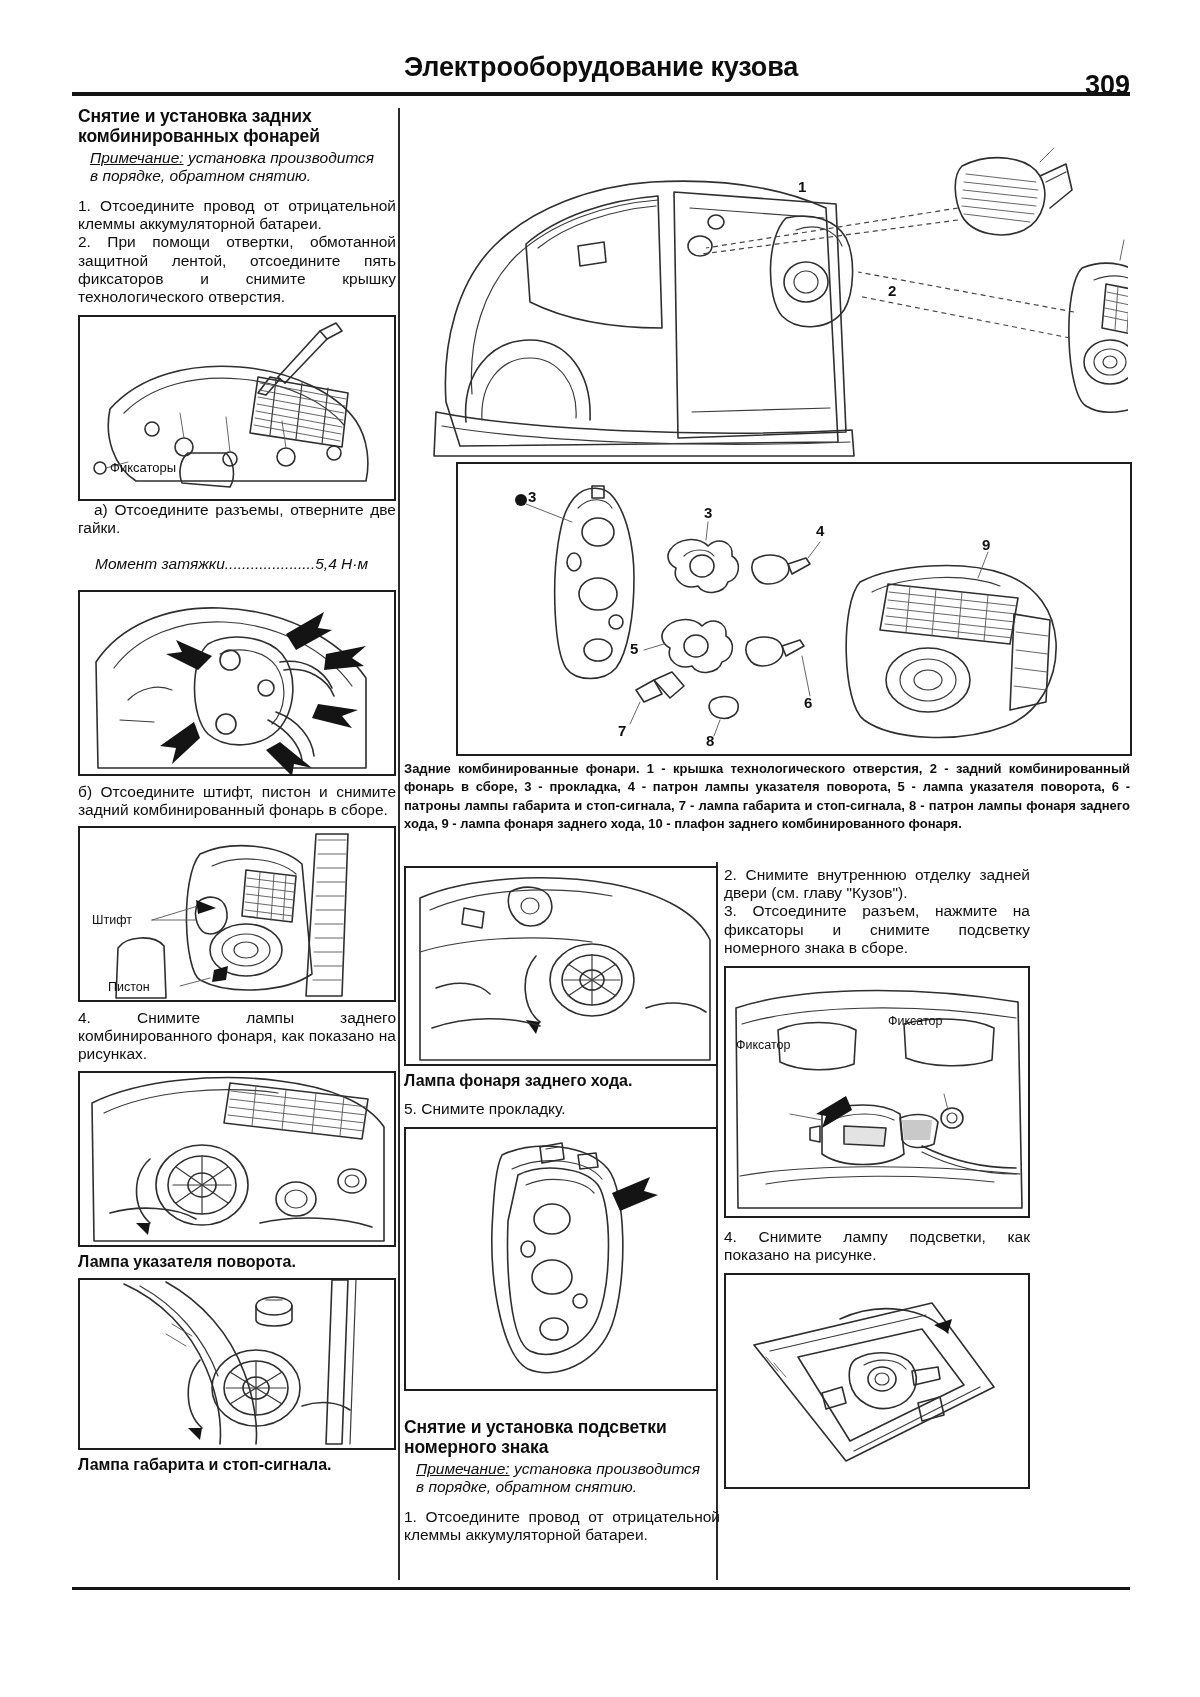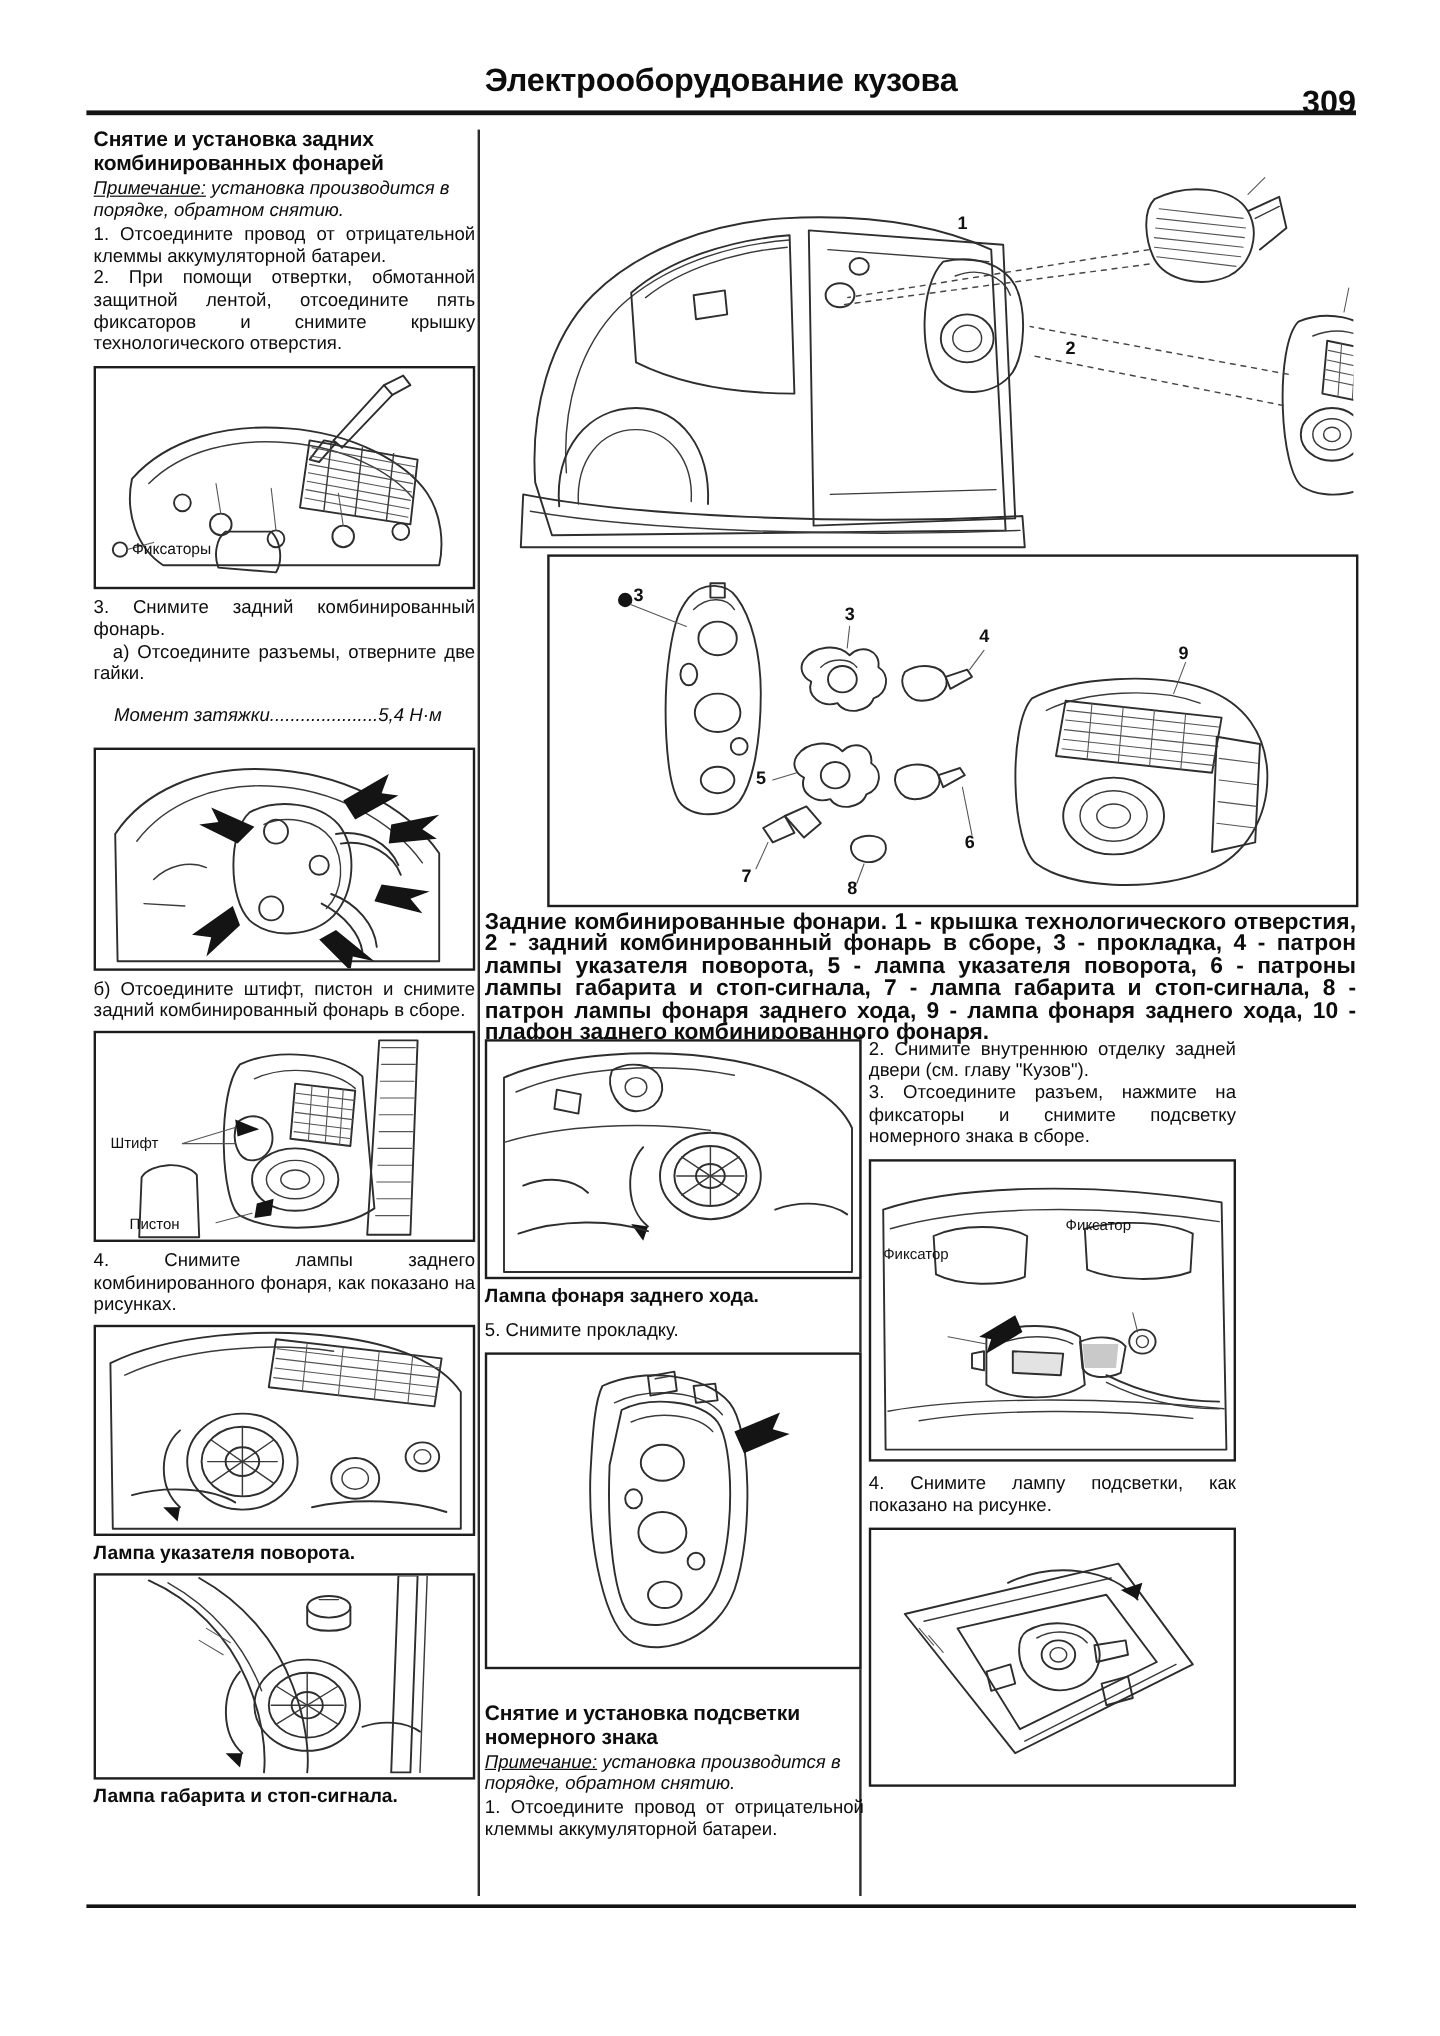--- a/index.html
+++ b/index.html
@@ -41,32 +41,32 @@
   .col-right{left:724px;top:106px;width:306px;}
 
   .vrule{position:absolute;width:2px;background:#2b2b2b;}
 
   
   .h2{
     font-size:17.5px;font-weight:bold;line-height:20px;margin:0 0 2px 0;
     letter-spacing:-0.1px;
   }
   .note{
-    font-size:15.5px;line-height:18px;font-style:italic;margin:0;
+    font-size:15.5px;line-height:18px;font-style:italic;margin:12px;
   }
   .note u{text-decoration:underline;}
   .p{
     font-size:15.5px;line-height:18.2px;margin:0;
     text-align:justify;text-justify:inter-word;
   }
   .cap{
     font-size:16px;font-weight:bold;line-height:18px;margin:0;
   }
   .bigcap{
-    font-size:19px;font-weight:bold;line-height:18.4px;margin:0;
+    font-size:13px;font-weight:bold;line-height:18.4px;margin:0;
     text-align:justify;
   }
   .torque{font-size:15.5px;font-style:italic;line-height:18px;margin:17px;}
 
   
   .fig{
     position:relative;border:2px solid #1d1d1d;background:#fff;overflow:hidden;
   }
   .fig svg{display:block;width:100%;height:100%;}
   .figlabel{
@@ -147,21 +147,20 @@
         <path class="stroke-t" d="M206 131 L202 104"></path>
 
         <path class="stroke" d="M108 136 C100 142 98 156 102 166 L150 170 C156 160 154 144 146 136 Z"></path>
 
         <circle class="stroke" cx="20" cy="151" r="6"></circle>
         <path class="stroke-t" d="M26 151 L48 145"></path>
       </svg>
       <span class="figlabel" style="left:30px;top:143px;font-size:13px;">Фиксаторы</span>
     </div>
 
-    <p class="p" style="margin-top:7px;">3. Снимите задний комбинированный фонарь.</p>
     <p class="p" style="text-indent:16px;">а) Отсоедините разъемы, отверните две гайки.</p>
     <p class="torque">Момент затяжки.....................5,4 Н·м</p>
 
     <div class="fig" style="margin-top:7px;width:314px;height:182px;">
       <svg viewBox="0 0 314 182" preserveAspectRatio="none">
         <path class="stroke" d="M16 70 C40 34 86 14 140 16 C204 18 258 46 286 86 L286 176 L18 176 Z"></path>
         <path class="stroke-l" d="M34 76 C58 44 100 28 144 30 C198 32 246 58 272 94"></path>
 
         <path class="stroke" d="M128 52 C150 40 186 44 202 62 C218 82 216 118 198 138
                                 C180 156 146 158 128 142 C110 124 110 68 128 52 Z"></path>

